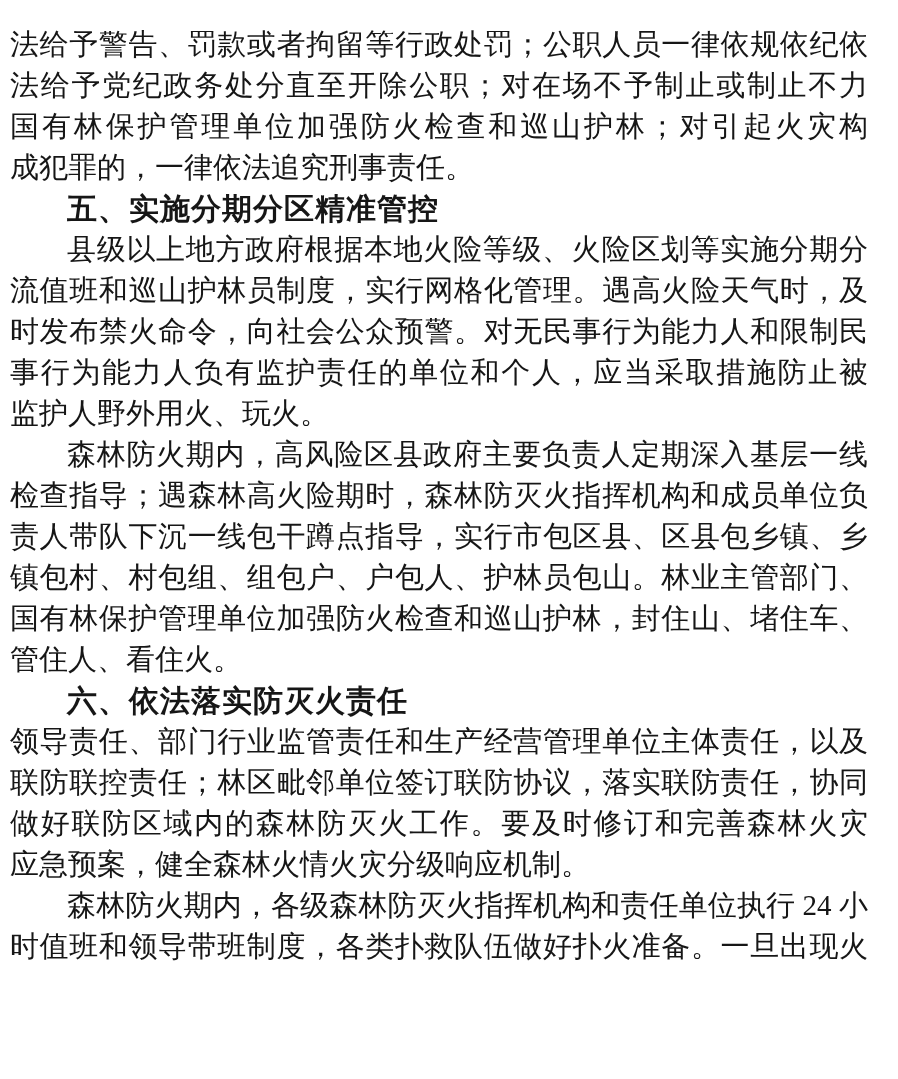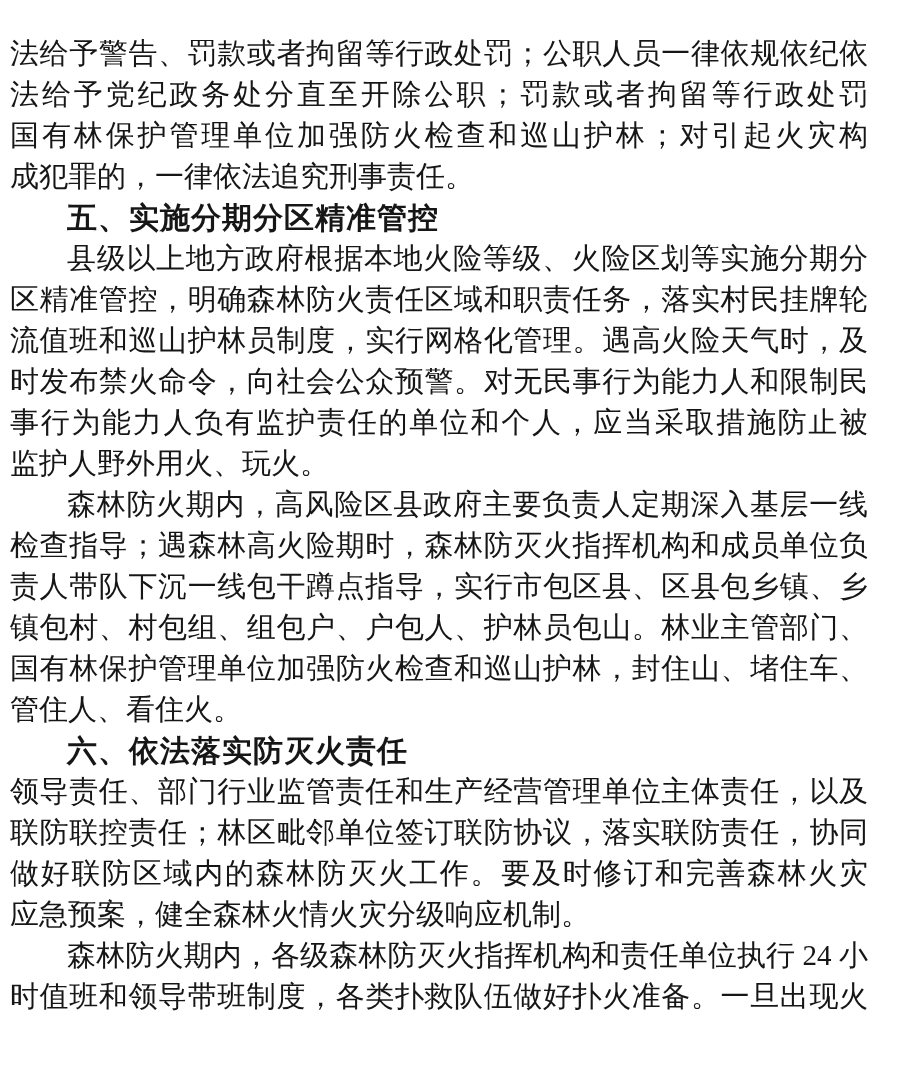--- a/index.html
+++ b/index.html
@@ -5,21 +5,21 @@
   html, body {
     margin: 0;
     padding: 0;
     background: #ffffff;
   }
   .page {
     position: relative;
     width: 898px;
     height: 1079px;
     box-sizing: border-box;
-    padding: 33px 30px 0 10px;
+    padding: 24px 30px 0 10px;
     background: #ffffff;
     color: #161616;
     font-family: "Liberation Serif", "DejaVu Serif", serif;
     font-size: 29px;
     line-height: 41px;
     overflow: hidden;
   }
   .line {
     height: 41px;
     text-align: justify;
@@ -42,28 +42,27 @@
     text-indent: 57px;
     letter-spacing: 1px;
   }
 </style>
 </head>
 <body>
 
 <div class="page">
 
   <div class="line">法给予警告、罚款或者拘留等行政处罚；公职人员一律依规依纪依</div>
-  <div class="line">法给予党纪政务处分直至开除公职；罚款或者拘留等行政处罚</div>
+  <div class="line">法给予党纪政务处分直至开除公职；对在场不予制止或制止不力</div>
   <div class="line">国有林保护管理单位加强防火检查和巡山护林；对引起火灾构</div>
   <div class="line last">成犯罪的，一律依法追究刑事责任。</div>
 
   <div class="line heading">五、实施分期分区精准管控</div>
 
   <div class="line indent">县级以上地方政府根据本地火险等级、火险区划等实施分期分</div>
-  <div class="line">区精准管控，明确森林防火责任区域和职责任务，落实村民挂牌轮</div>
   <div class="line">流值班和巡山护林员制度，实行网格化管理。遇高火险天气时，及</div>
   <div class="line">时发布禁火命令，向社会公众预警。对无民事行为能力人和限制民</div>
   <div class="line">事行为能力人负有监护责任的单位和个人，应当采取措施防止被</div>
   <div class="line last">监护人野外用火、玩火。</div>
 
   <div class="line indent">森林防火期内，高风险区县政府主要负责人定期深入基层一线</div>
   <div class="line">检查指导；遇森林高火险期时，森林防灭火指挥机构和成员单位负</div>
   <div class="line">责人带队下沉一线包干蹲点指导，实行市包区县、区县包乡镇、乡</div>
   <div class="line">镇包村、村包组、组包户、户包人、护林员包山。林业主管部门、</div>
   <div class="line">国有林保护管理单位加强防火检查和巡山护林，封住山、堵住车、</div>

